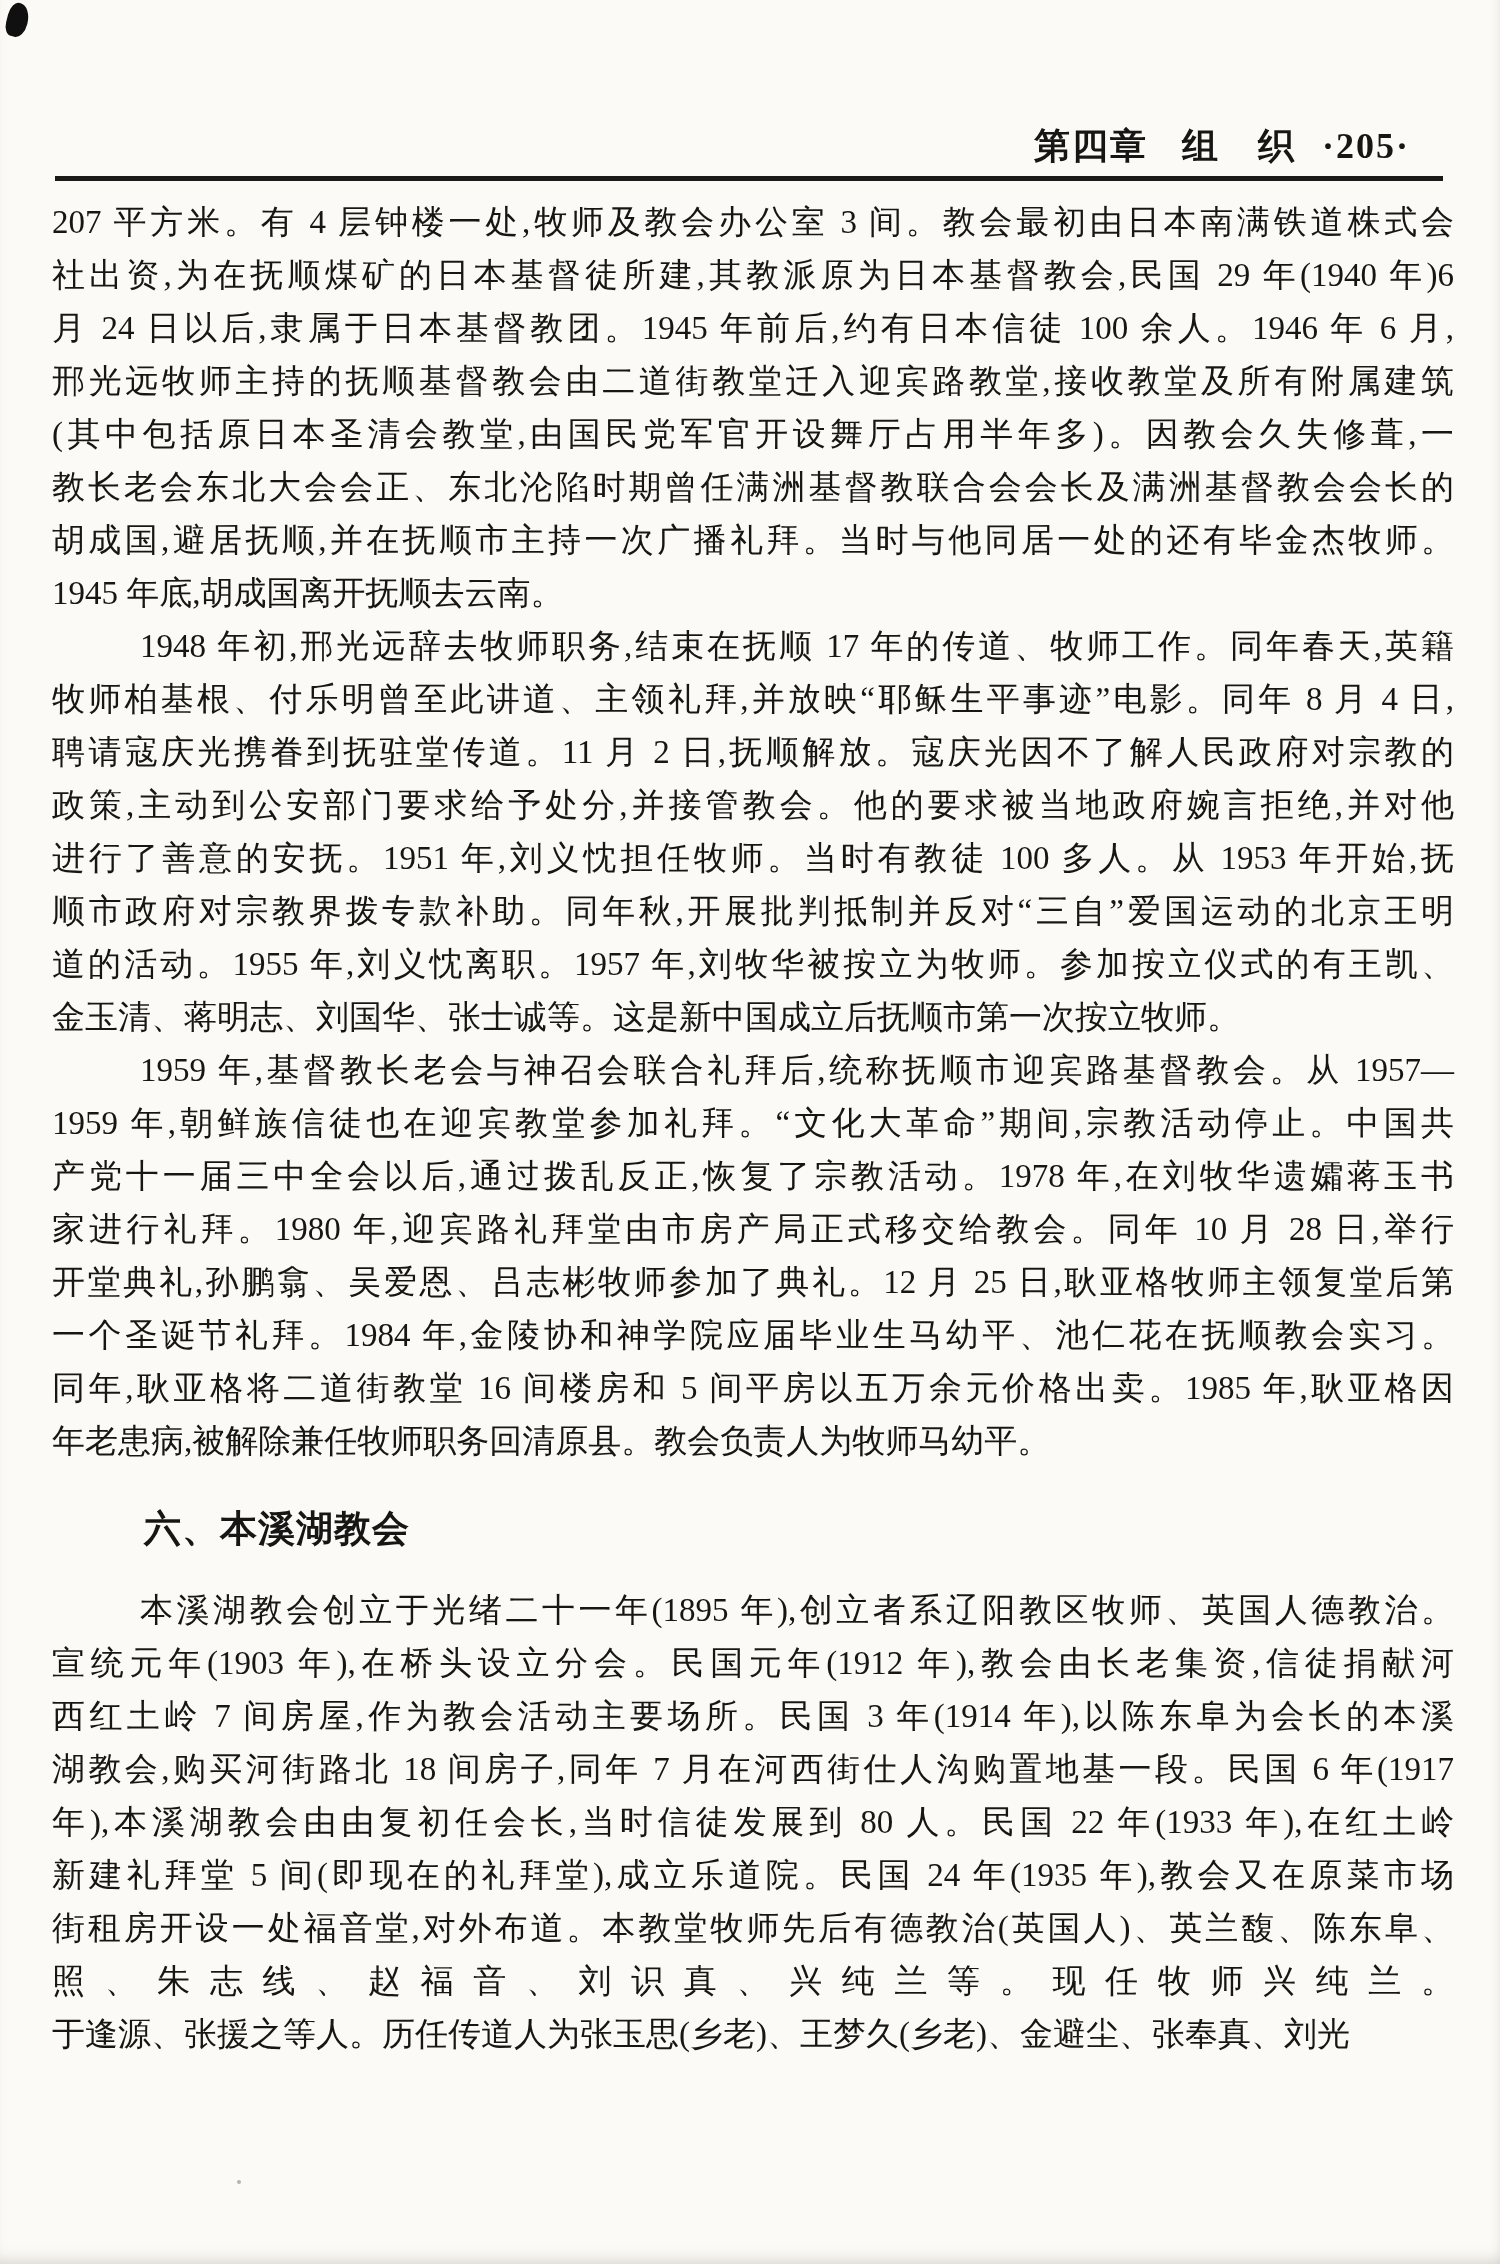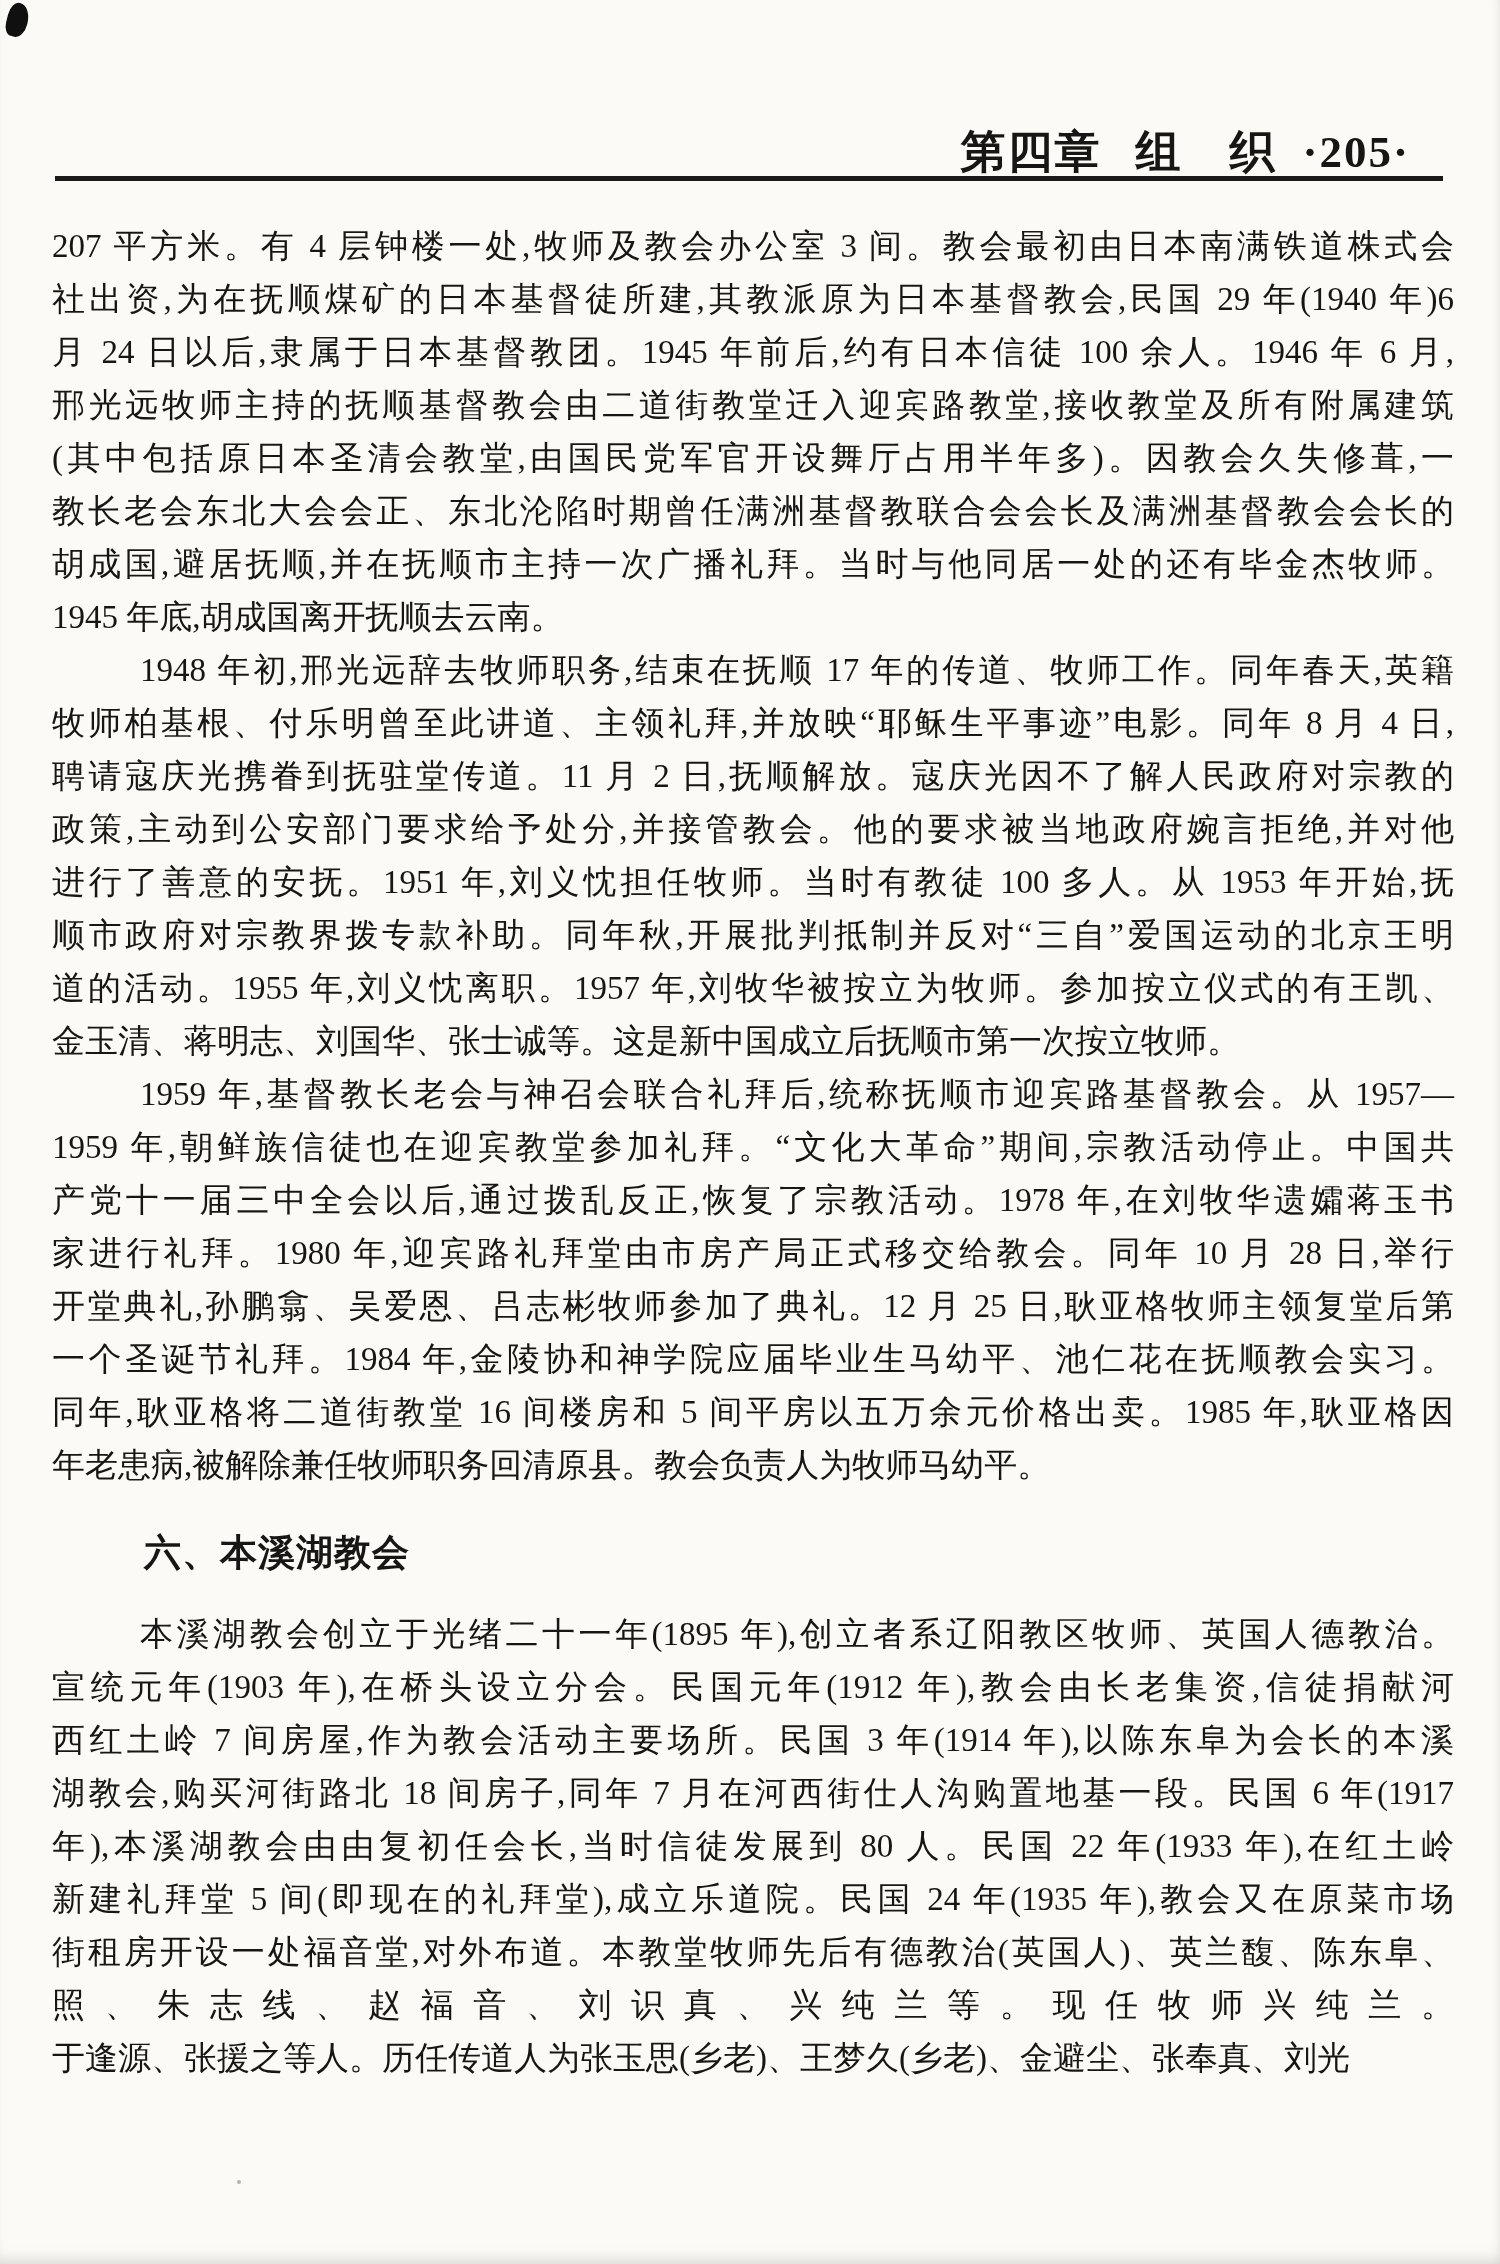--- a/index.html
+++ b/index.html
@@ -25,32 +25,32 @@
     background:#101010;border-radius:45% 60% 50% 40%;
     transform:rotate(14deg);
   }
   .speck{
     position:absolute;left:237px;top:2180px;width:4px;height:4px;
     border-radius:50%;background:#b7b3ab;
   }
   
   .running-head{
     position:absolute;top:122px;right:90px;
-    font-size:45px;font-weight:bold;letter-spacing:2px;
+    font-size:36px;font-weight:bold;letter-spacing:2px;
     white-space:nowrap;
   }
   .running-head .title{margin-left:34px;}
   .running-head .pageno{margin-left:26px;font-weight:bold;}
   .head-rule{
     position:absolute;left:55px;right:57px;top:176px;height:5px;
     background:#1b1a18;
   }
   
   .text-block{
-    position:absolute;left:52px;top:220px;width:1402px;
+    position:absolute;left:52px;top:196px;width:1402px;
   }
   .para{margin:0;}
   .line{
     height:53px;line-height:53px;font-size:33px;
     text-align:justify;text-align-last:justify;
     white-space:nowrap;overflow:visible;
   }
   .para .line:last-child{text-align-last:left;}
   .para.indent .line:first-child{text-indent:88px;}
   .sec-heading{

